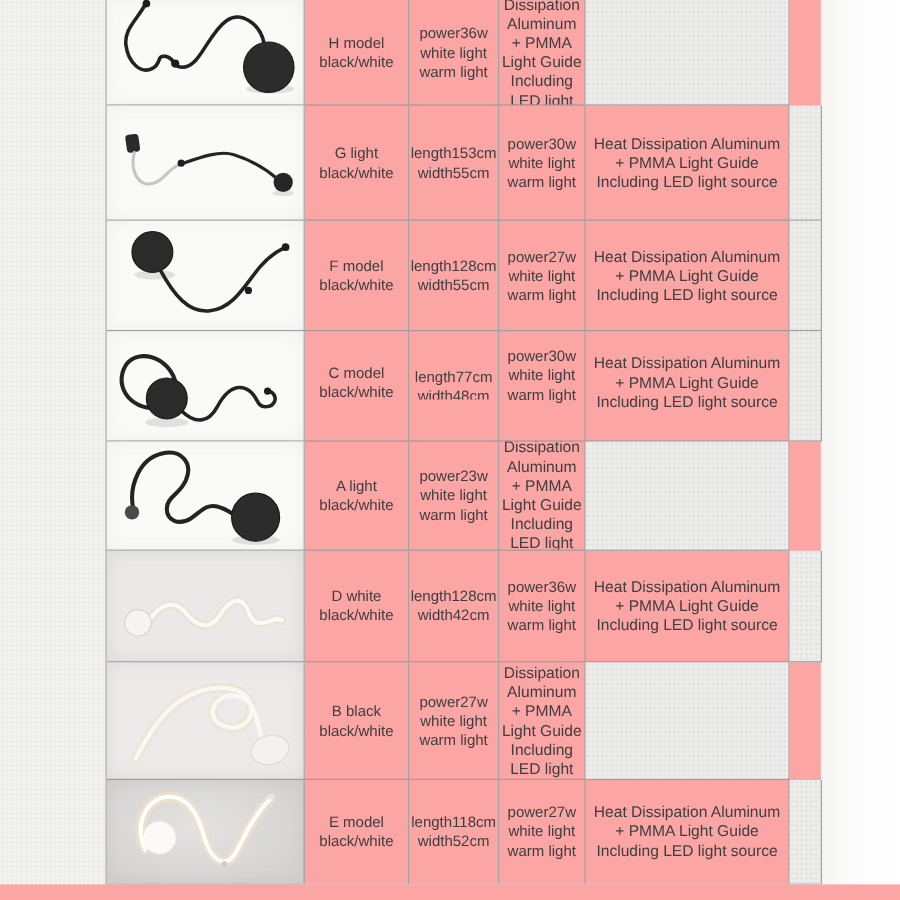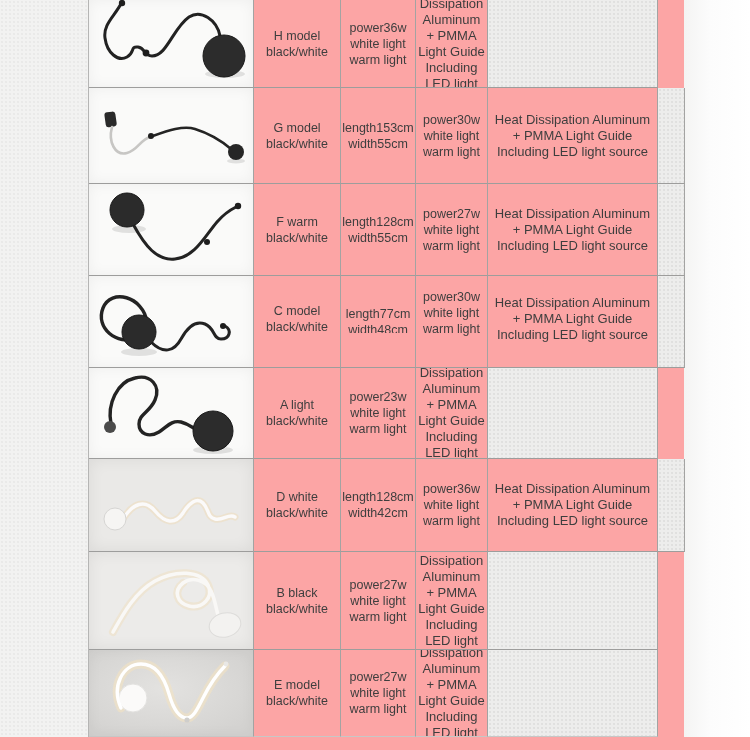--- a/index.html
+++ b/index.html
@@ -112,21 +112,21 @@
         <svg width="165" height="95" viewBox="0 0 165 95">
           <ellipse cx="147" cy="73" rx="9" ry="2.5" fill="rgba(0,0,0,0.10)"></ellipse>
           <rect x="16" y="24" width="11" height="15" rx="3" fill="#2a2a2a" transform="rotate(-8 21 31)"></rect>
           <path d="M23,39 C19,54 26,68 38,65 C49,62 51,52 61,49" fill="none" stroke="#c7c6c4" stroke-width="2.6" stroke-linecap="round"></path>
           <path d="M61,49 C78,43 94,37 106,41 C122,46 135,55 142,61" fill="none" stroke="#242424" stroke-width="2.6" stroke-linecap="round"></path>
           <circle cx="62" cy="48" r="3" fill="#1e1e1e"></circle>
           <circle cx="147" cy="64" r="8" fill="#262626"></circle>
         </svg>
       </div>
       <div class="cell">
-        <span>G model</span>
+        <span>G light</span>
         <span>black/white</span>
       </div>
       <div class="cell">
         <span>length153cm</span>
         <span>width55cm</span>
       </div>
       <div class="cell">
         <span>power30w</span>
         <span>white light</span>
         <span>warm light</span>
@@ -144,21 +144,21 @@
         <svg width="165" height="91" viewBox="0 0 165 91">
           <ellipse cx="40" cy="45" rx="17" ry="4" fill="rgba(0,0,0,0.10)"></ellipse>
           <path d="M44,40 C56,62 68,77 86,75 C106,73 116,52 128,38 C134,31 141,26 147,23" fill="none" stroke="#232323" stroke-width="3" stroke-linecap="round"></path>
           <circle cx="38" cy="26" r="17" fill="#2b2b2b"></circle>
           <circle cx="38" cy="26" r="17" fill="none" stroke="#191919" stroke-width="1"></circle>
           <circle cx="118" cy="58" r="3" fill="#1d1d1d"></circle>
           <circle cx="149" cy="22" r="3.2" fill="#1d1d1d"></circle>
         </svg>
       </div>
       <div class="cell">
-        <span>F warm</span>
+        <span>F model</span>
         <span>black/white</span>
       </div>
       <div class="cell">
         <span>length128cm</span>
         <span>width55cm</span>
       </div>
       <div class="cell">
         <span>power27w</span>
         <span>white light</span>
         <span>warm light</span>
@@ -294,20 +294,24 @@
           <path d="M32,58 C22,36 34,14 52,14 C68,14 76,30 80,44 C84,58 90,68 98,68 C104,68 108,60 114,48 C120,36 128,24 136,16" fill="none" stroke="#ffffff" stroke-width="3.4" stroke-linecap="round"></path>
           <circle cx="98" cy="70" r="2.6" fill="#cfcecc"></circle>
           <circle cx="137" cy="14" r="2.4" fill="#e9e8e6"></circle>
         </svg>
       </div>
       <div class="cell">
         <span>E model</span>
         <span>black/white</span>
       </div>
       <div class="cell">
+        <span>length118cm</span>
+        <span>width52cm</span>
+      </div>
+      <div class="cell">
         <span>power27w</span>
         <span>white light</span>
         <span>warm light</span>
       </div>
       <div class="cell desc-cell">
         <span>Heat Dissipation Aluminum</span>
         <span>+ PMMA Light Guide</span>
         <span>Including LED light source</span>
       </div>
       <div class="cell tex gutter"></div>

